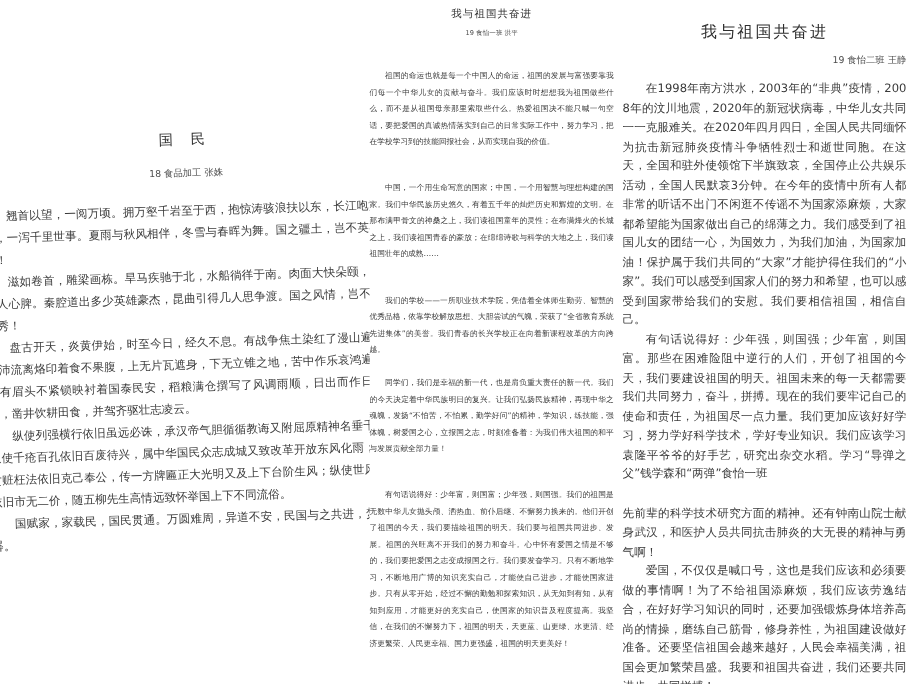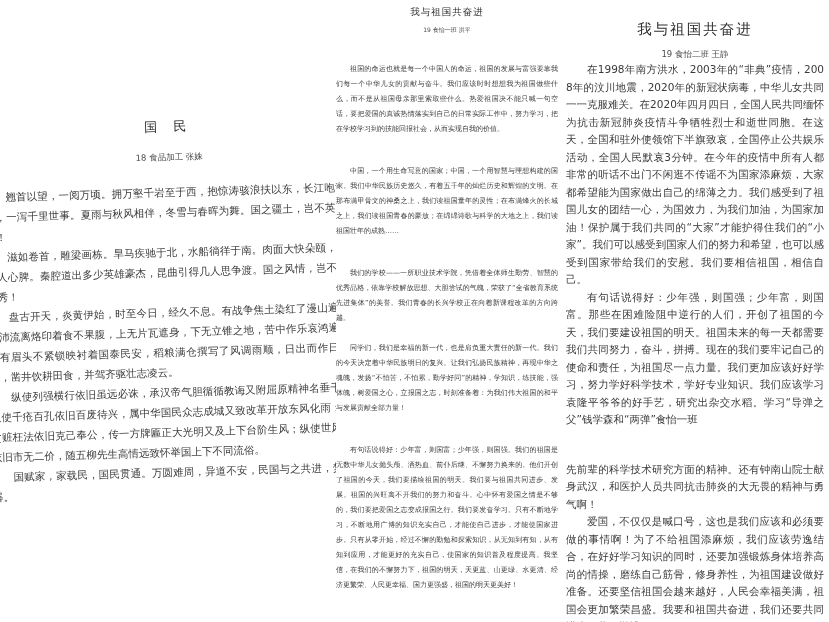--- a/index.html
+++ b/index.html
@@ -90,26 +90,28 @@
     top: 20px;
     width: 258px;
   }
   .page-right .page-title {
     font-size: 14.5px;
     letter-spacing: 2px;
     margin-bottom: 10px;
   }
   .page-right .byline {
     font-size: 8.5px;
+    margin-bottom: 12px;
+    text-align: right;
   }
   .page-right .para {
     font-size: 10.5px;
     line-height: 17.5px;
   }
-  .page-right .para.gap-before { margin-top: 32px; }
+  .page-right .para.gap-before { margin-top: 18px; }
 </style>
 </head>
 <body>
 
 <div id="canvas">
 
   <div class="page page-left">
     <h1 class="page-title">国 民</h1>
     <p class="byline">18 食品加工 张姝</p>
     <div class="body">

